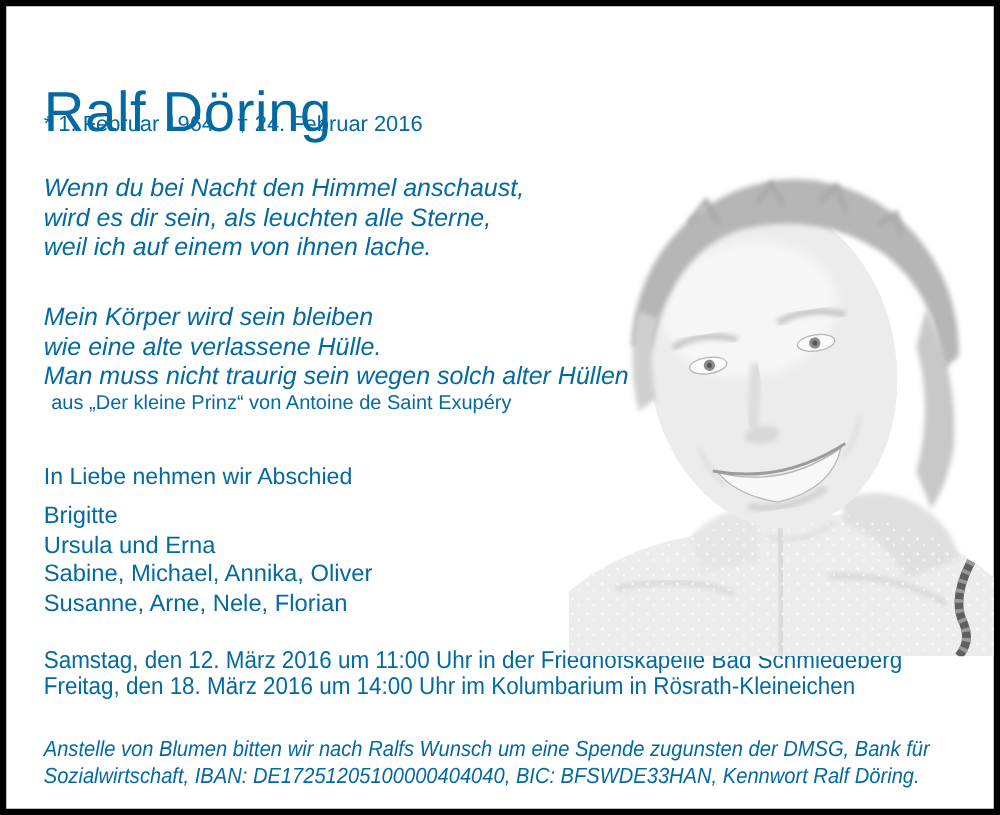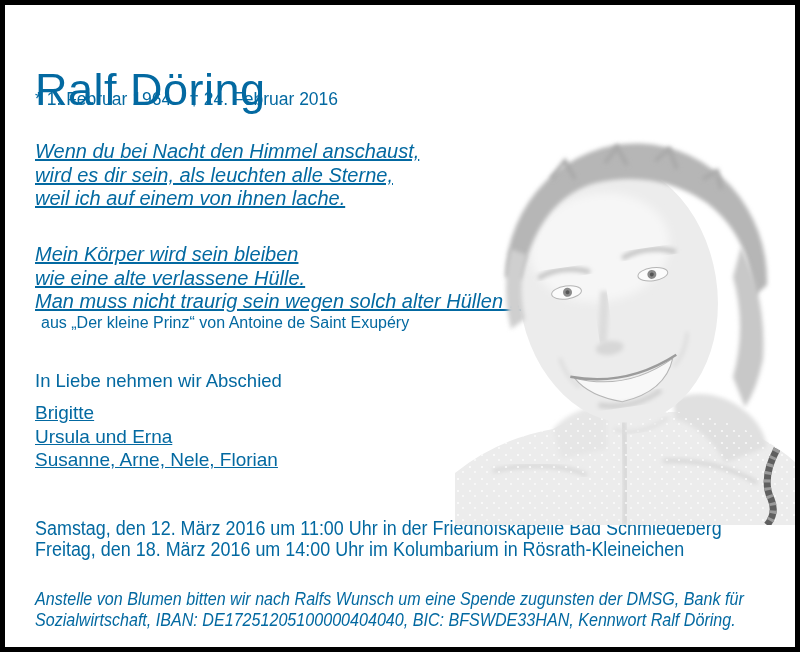--- a/index.html
+++ b/index.html
@@ -35,21 +35,21 @@
   .farewell { top: 365px; font-size: 18.5px; font-weight: 400; white-space: nowrap; }
   .mourners { top: 396px; font-size: 19px; line-height: 23.5px; white-space: nowrap; }
   .services { top: 513px; font-size: 19.5px; line-height: 20.5px; }
   .donation { top: 584px; font-size: 17.5px; line-height: 20.5px; font-style: italic; }
   .narrow {
     display: inline-block;
     transform: scaleX(0.92);
     transform-origin: 0 50%;
     white-space: nowrap;
   }
-  .line { display: block; text-decoration: underline; }
+  .line { display: block; }
   .portrait {
     position: absolute;
     left: 450px; top: 122px;
     width: 345px; height: 398px;
   }
   .portrait svg { display: block; width: 100%; height: 100%; }
 </style>
 </head>
 <body>
 
@@ -73,20 +73,21 @@
     <span class="line">Man muss nicht traurig sein wegen solch alter Hüllen …</span>
   </div>
 
   <div class="abs attribution">aus „Der kleine Prinz“ von Antoine de Saint Exupéry</div>
 
   <div class="abs farewell">In Liebe nehmen wir Abschied</div>
 
   <div class="abs mourners">
     <span class="line">Brigitte</span>
     <span class="line">Ursula und Erna</span>
+    <span class="line">Sabine, Michael, Annika, Oliver</span>
     <span class="line">Susanne, Arne, Nele, Florian</span>
   </div>
 
   <div class="abs services">
     <span class="line"><span class="narrow">Samstag, den 12. März 2016 um 11:00 Uhr in der Friedhofskapelle Bad Schmiedeberg</span></span>
     <span class="line"><span class="narrow">Freitag, den 18. März 2016 um 14:00 Uhr im Kolumbarium in Rösrath-Kleineichen</span></span>
   </div>
 
   <div class="abs donation">
     <span class="line"><span class="narrow">Anstelle von Blumen bitten wir nach Ralfs Wunsch um eine Spende zugunsten der DMSG, Bank für</span></span>

